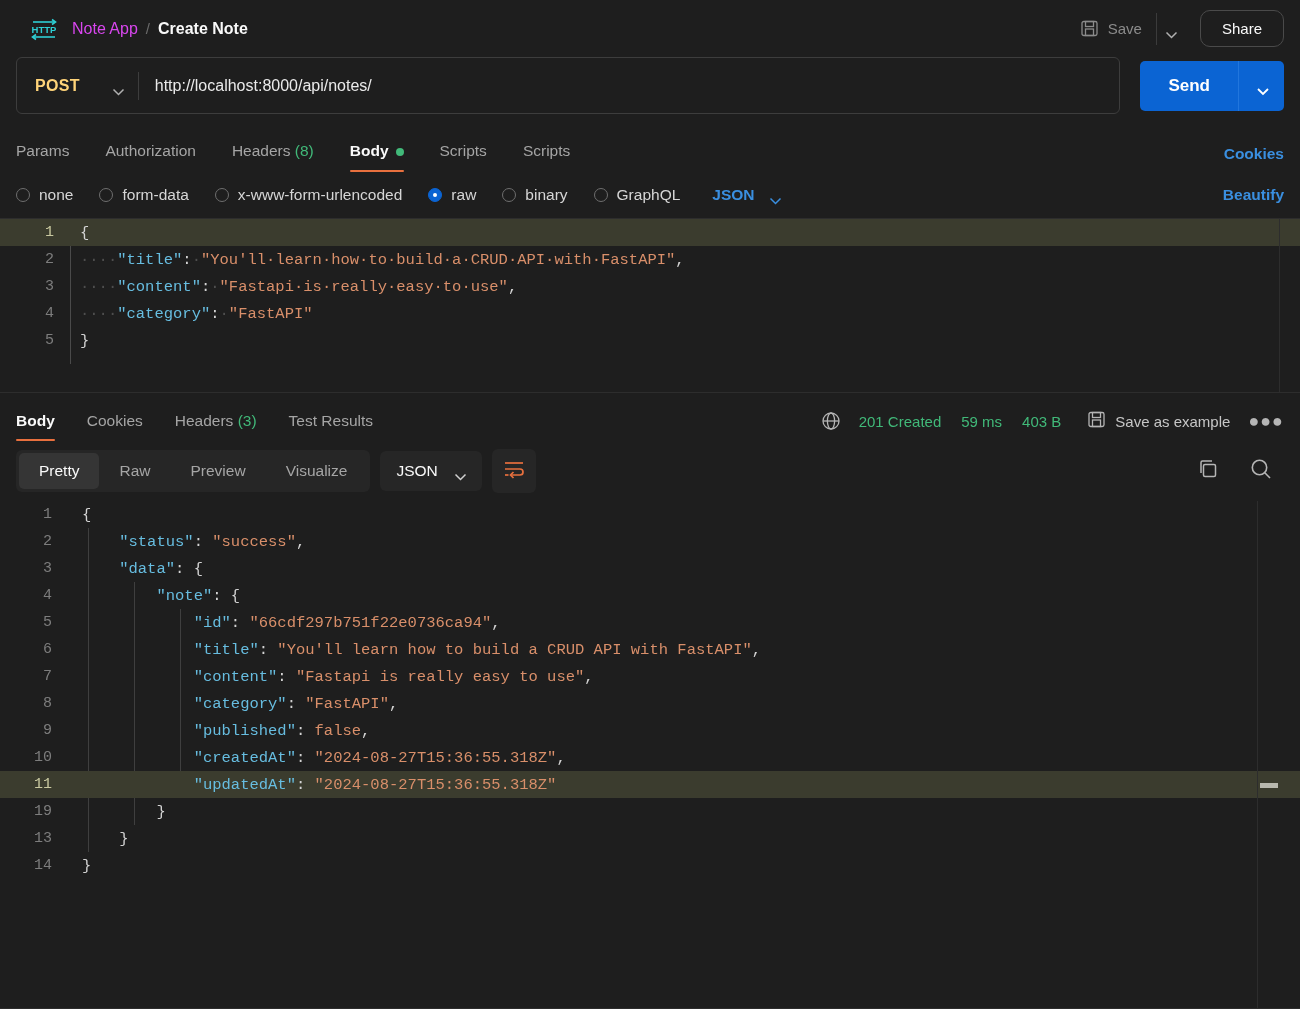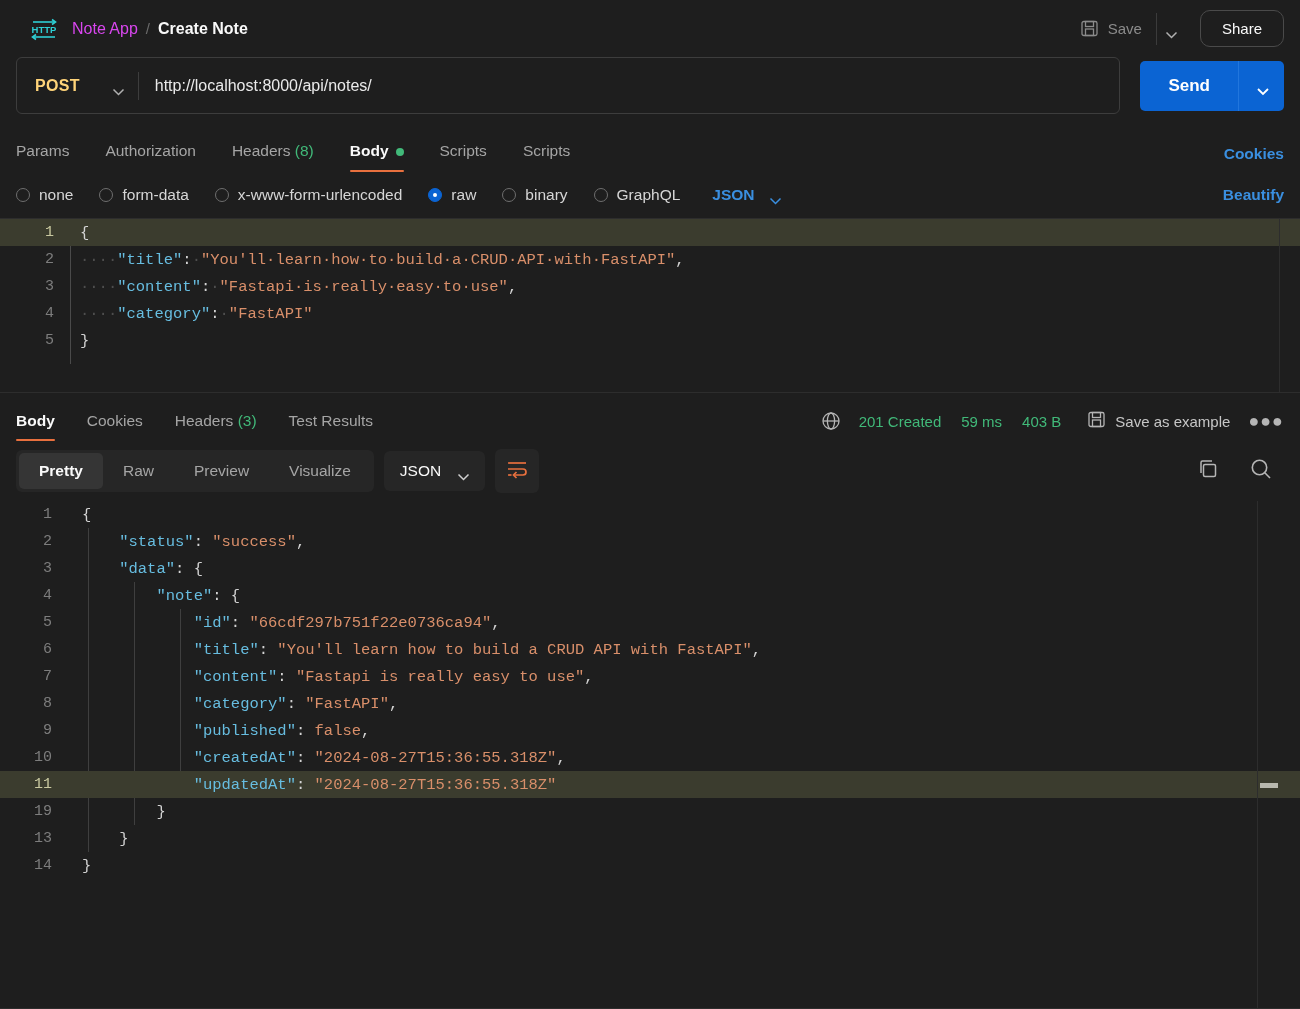--- a/index.html
+++ b/index.html
@@ -167,21 +167,21 @@
     color: #c6c6c6; font-size: 15px; margin-left: 6px; margin-right: 18px;
   }
   .dots { color: #b5b5b5; font-size: 18px; letter-spacing: 1px; }
 
   
   .resp-toolbar { display: flex; align-items: center; padding: 0 16px; flex: 0 0 auto; gap: 10px; }
   .seg-group { display: flex; align-items: center; background: #262626; border-radius: 6px; padding: 3px; }
   .seg {
     font-size: 15.5px; color: #a5a5a5; padding: 9px 20px; border-radius: 5px; white-space: nowrap;
   }
-  .seg.active { background: #353535; color: #fafafa; font-weight: bold; }
+  .seg.active { background: #353535; color: #fafafa; font-weight: normal; }
   .pill {
     display: flex; align-items: center; gap: 16px; background: #262626;
     border-radius: 6px; padding: 11px 16px; color: #fafafa; font-size: 15.5px;
   }
   .icon-btn-sq {
     background: #262626; border-radius: 6px; width: 44px; height: 44px;
     display: flex; align-items: center; justify-content: center;
   }
   .toolbar-right { margin-left: auto; display: flex; align-items: center; gap: 28px; padding-right: 10px; }
 

